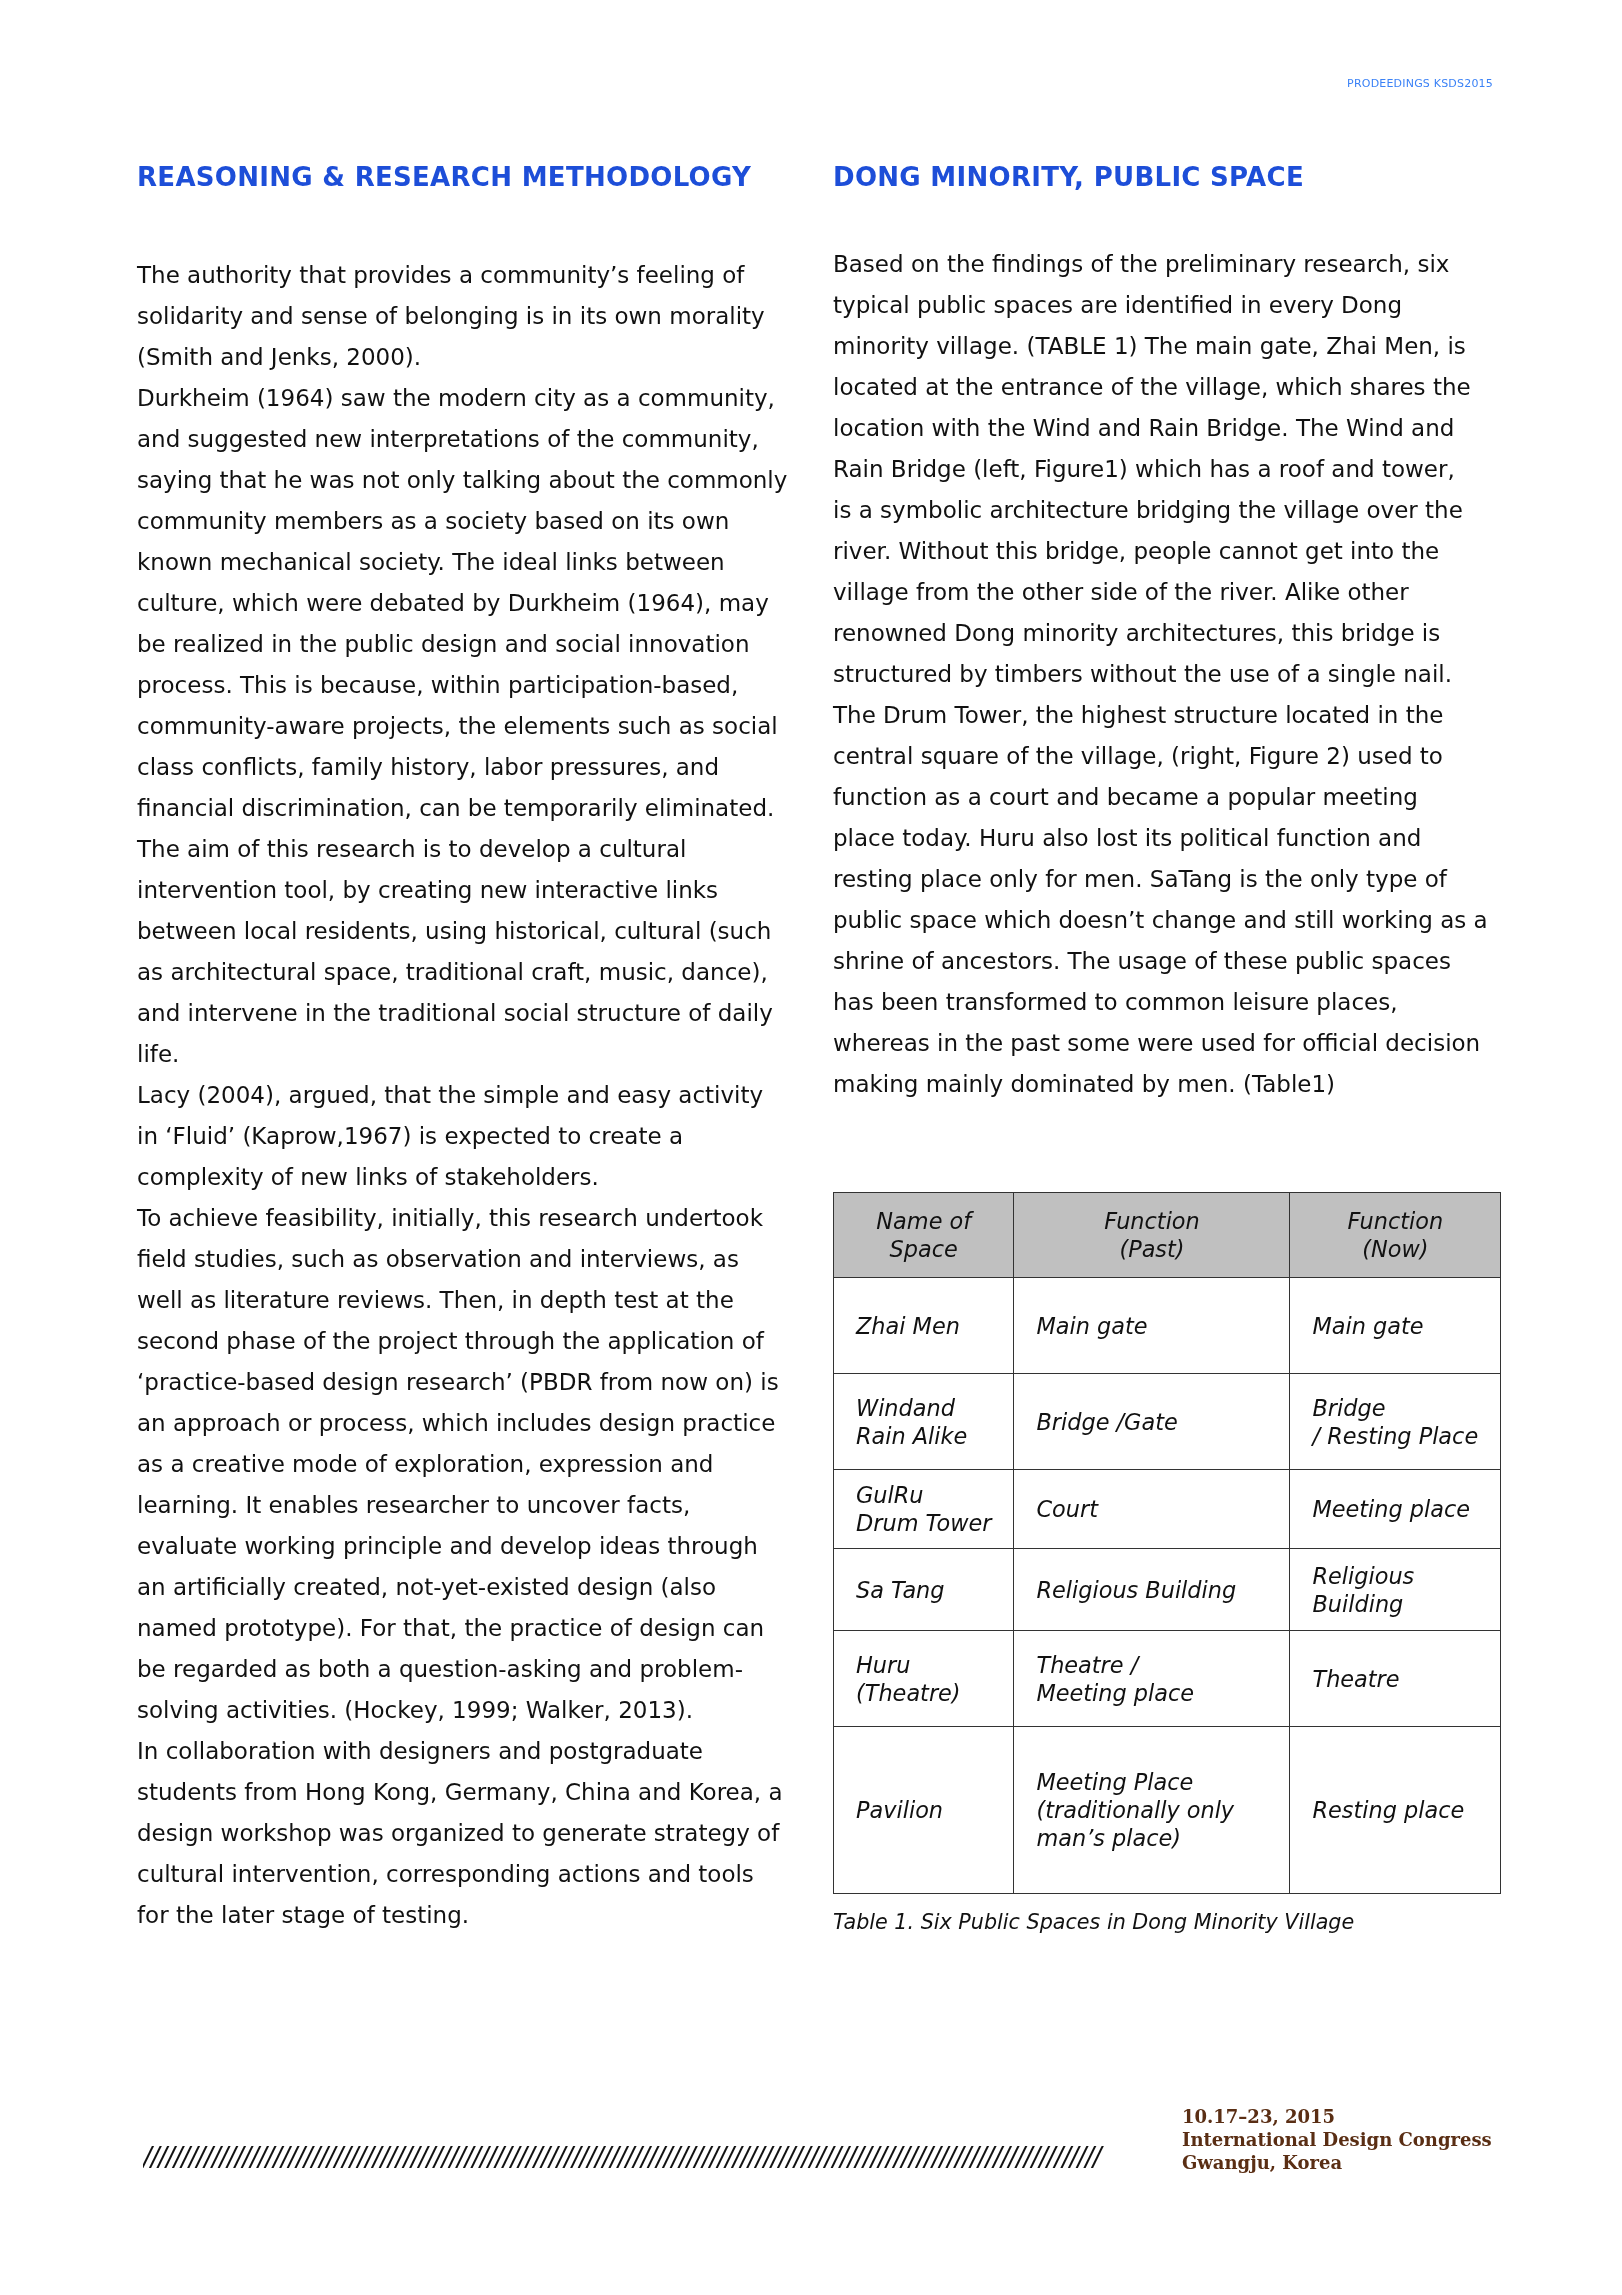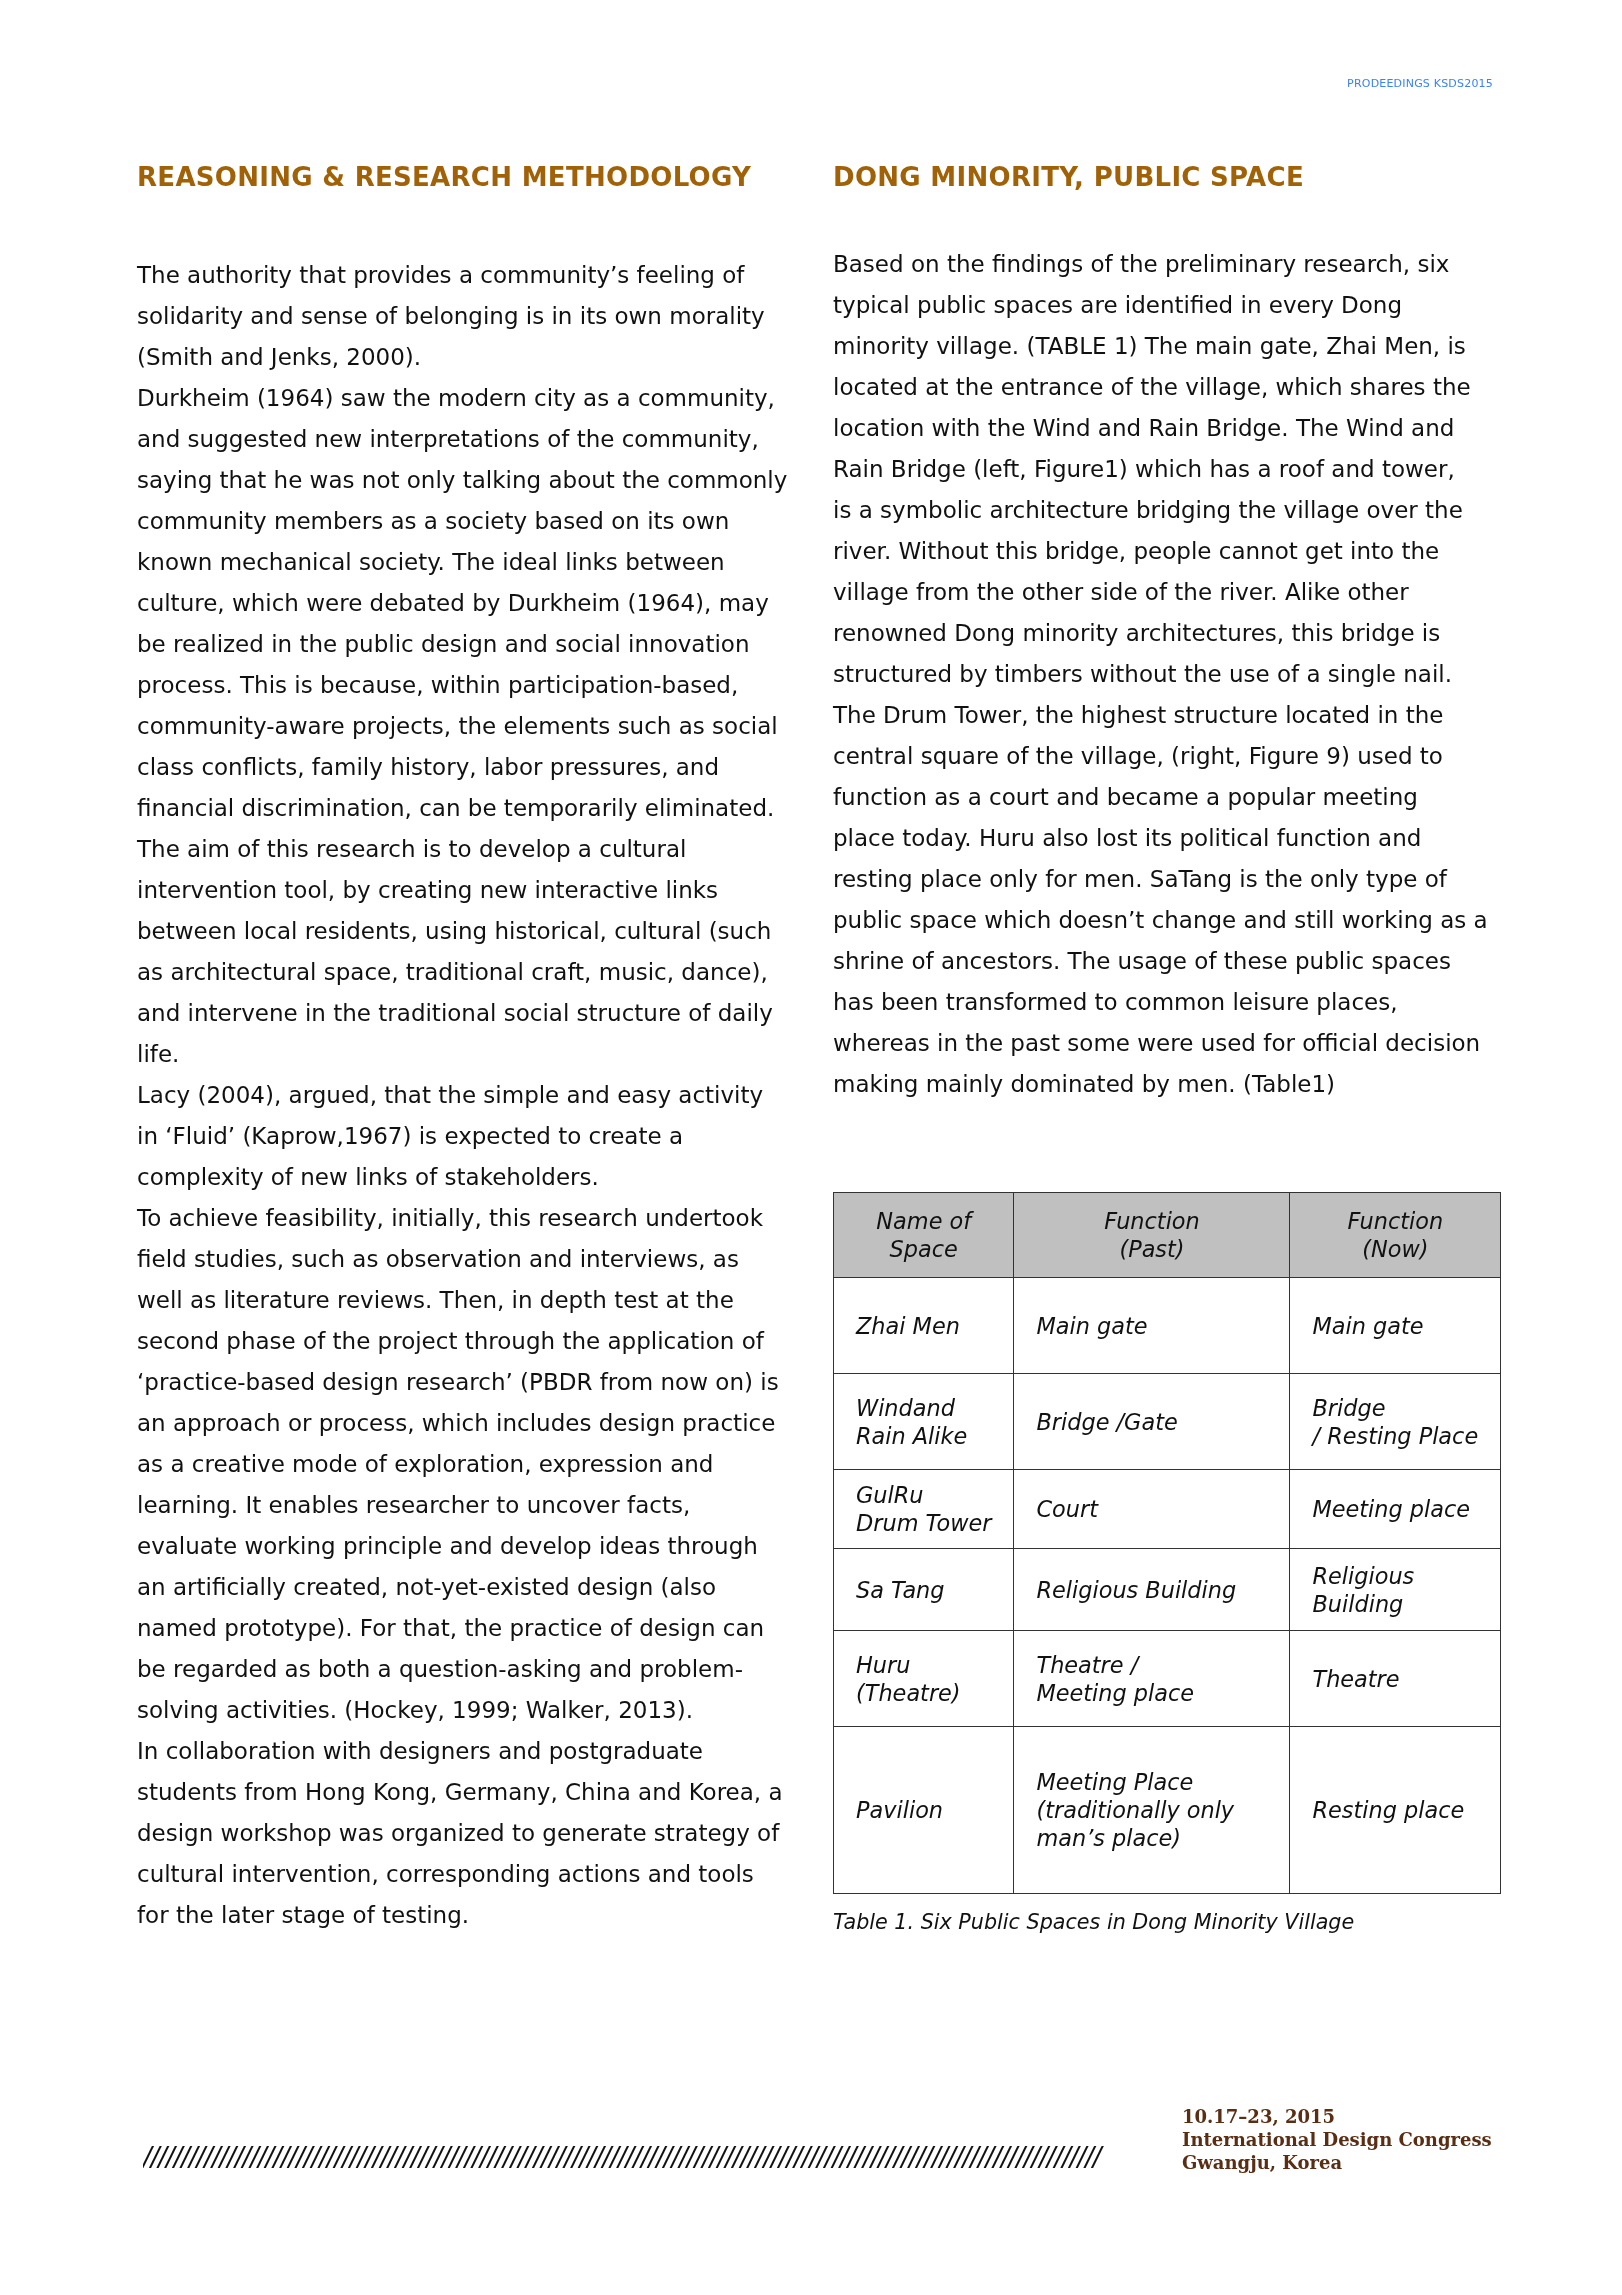--- a/index.html
+++ b/index.html
@@ -4,21 +4,21 @@
 <style>
   html, body { margin: 0; padding: 0; background: #ffffff; }
   body { width: 1622px; height: 2295px; position: relative; overflow: hidden;
          font-family: "DejaVu Sans", sans-serif; color: #111; }
   .running-head { position: absolute; top: 77px; right: 129px; font-size: 11px;
                   letter-spacing: 0.2px; color: #3b82f6; }
   .col { position: absolute; top: 0; }
   .col-left { left: 137px; width: 663px; }
   .col-right { left: 833px; width: 672px; }
   h2.section-title { position: absolute; margin: 0; font-size: 26px; font-weight: bold;
-                     letter-spacing: 0.3px; color: #a16207; white-space: nowrap; }
+                     letter-spacing: 0.3px; color: #1d4ed8; white-space: nowrap; }
   .col-left h2.section-title { top: 162px; }
   .col-right h2.section-title { top: 162px; }
   .body-text { position: absolute; left: 0; margin: 0; font-size: 23px; line-height: 41px;
                color: #111; }
   .col-left .body-text { top: 255px; width: 667px; }
   .col-right .body-text { top: 244px; width: 680px; }
   .body-text .line { display: block; white-space: nowrap; }
 
   table.spaces { position: absolute; left: 833px; top: 1192px; border-collapse: collapse;
                  font-style: italic; font-size: 22.4px; line-height: 28px; color: #111; }
@@ -98,21 +98,21 @@
       <span class="line">minority village. (TABLE 1) The main gate, Zhai Men, is</span>
       <span class="line">located at the entrance of the village, which shares the</span>
       <span class="line">location with the Wind and Rain Bridge. The Wind and</span>
       <span class="line">Rain Bridge (left, Figure1) which has a roof and tower,</span>
       <span class="line">is a symbolic architecture bridging the village over the</span>
       <span class="line">river. Without this bridge, people cannot get into the</span>
       <span class="line">village from the other side of the river. Alike other</span>
       <span class="line">renowned Dong minority architectures, this bridge is</span>
       <span class="line">structured by timbers without the use of a single nail.</span>
       <span class="line">The Drum Tower, the highest structure located in the</span>
-      <span class="line">central square of the village, (right, Figure 9) used to</span>
+      <span class="line">central square of the village, (right, Figure 2) used to</span>
       <span class="line">function as a court and became a popular meeting</span>
       <span class="line">place today.  Huru also lost its political function and</span>
       <span class="line">resting place only for men. SaTang is the only type of</span>
       <span class="line">public space which doesn’t change and still working as a</span>
       <span class="line">shrine of ancestors.  The usage of these public spaces</span>
       <span class="line">has been transformed to common leisure places,</span>
       <span class="line">whereas in the past some were used for official decision</span>
       <span class="line">making mainly dominated by men. (Table1)</span>
     </p>
 </div>

